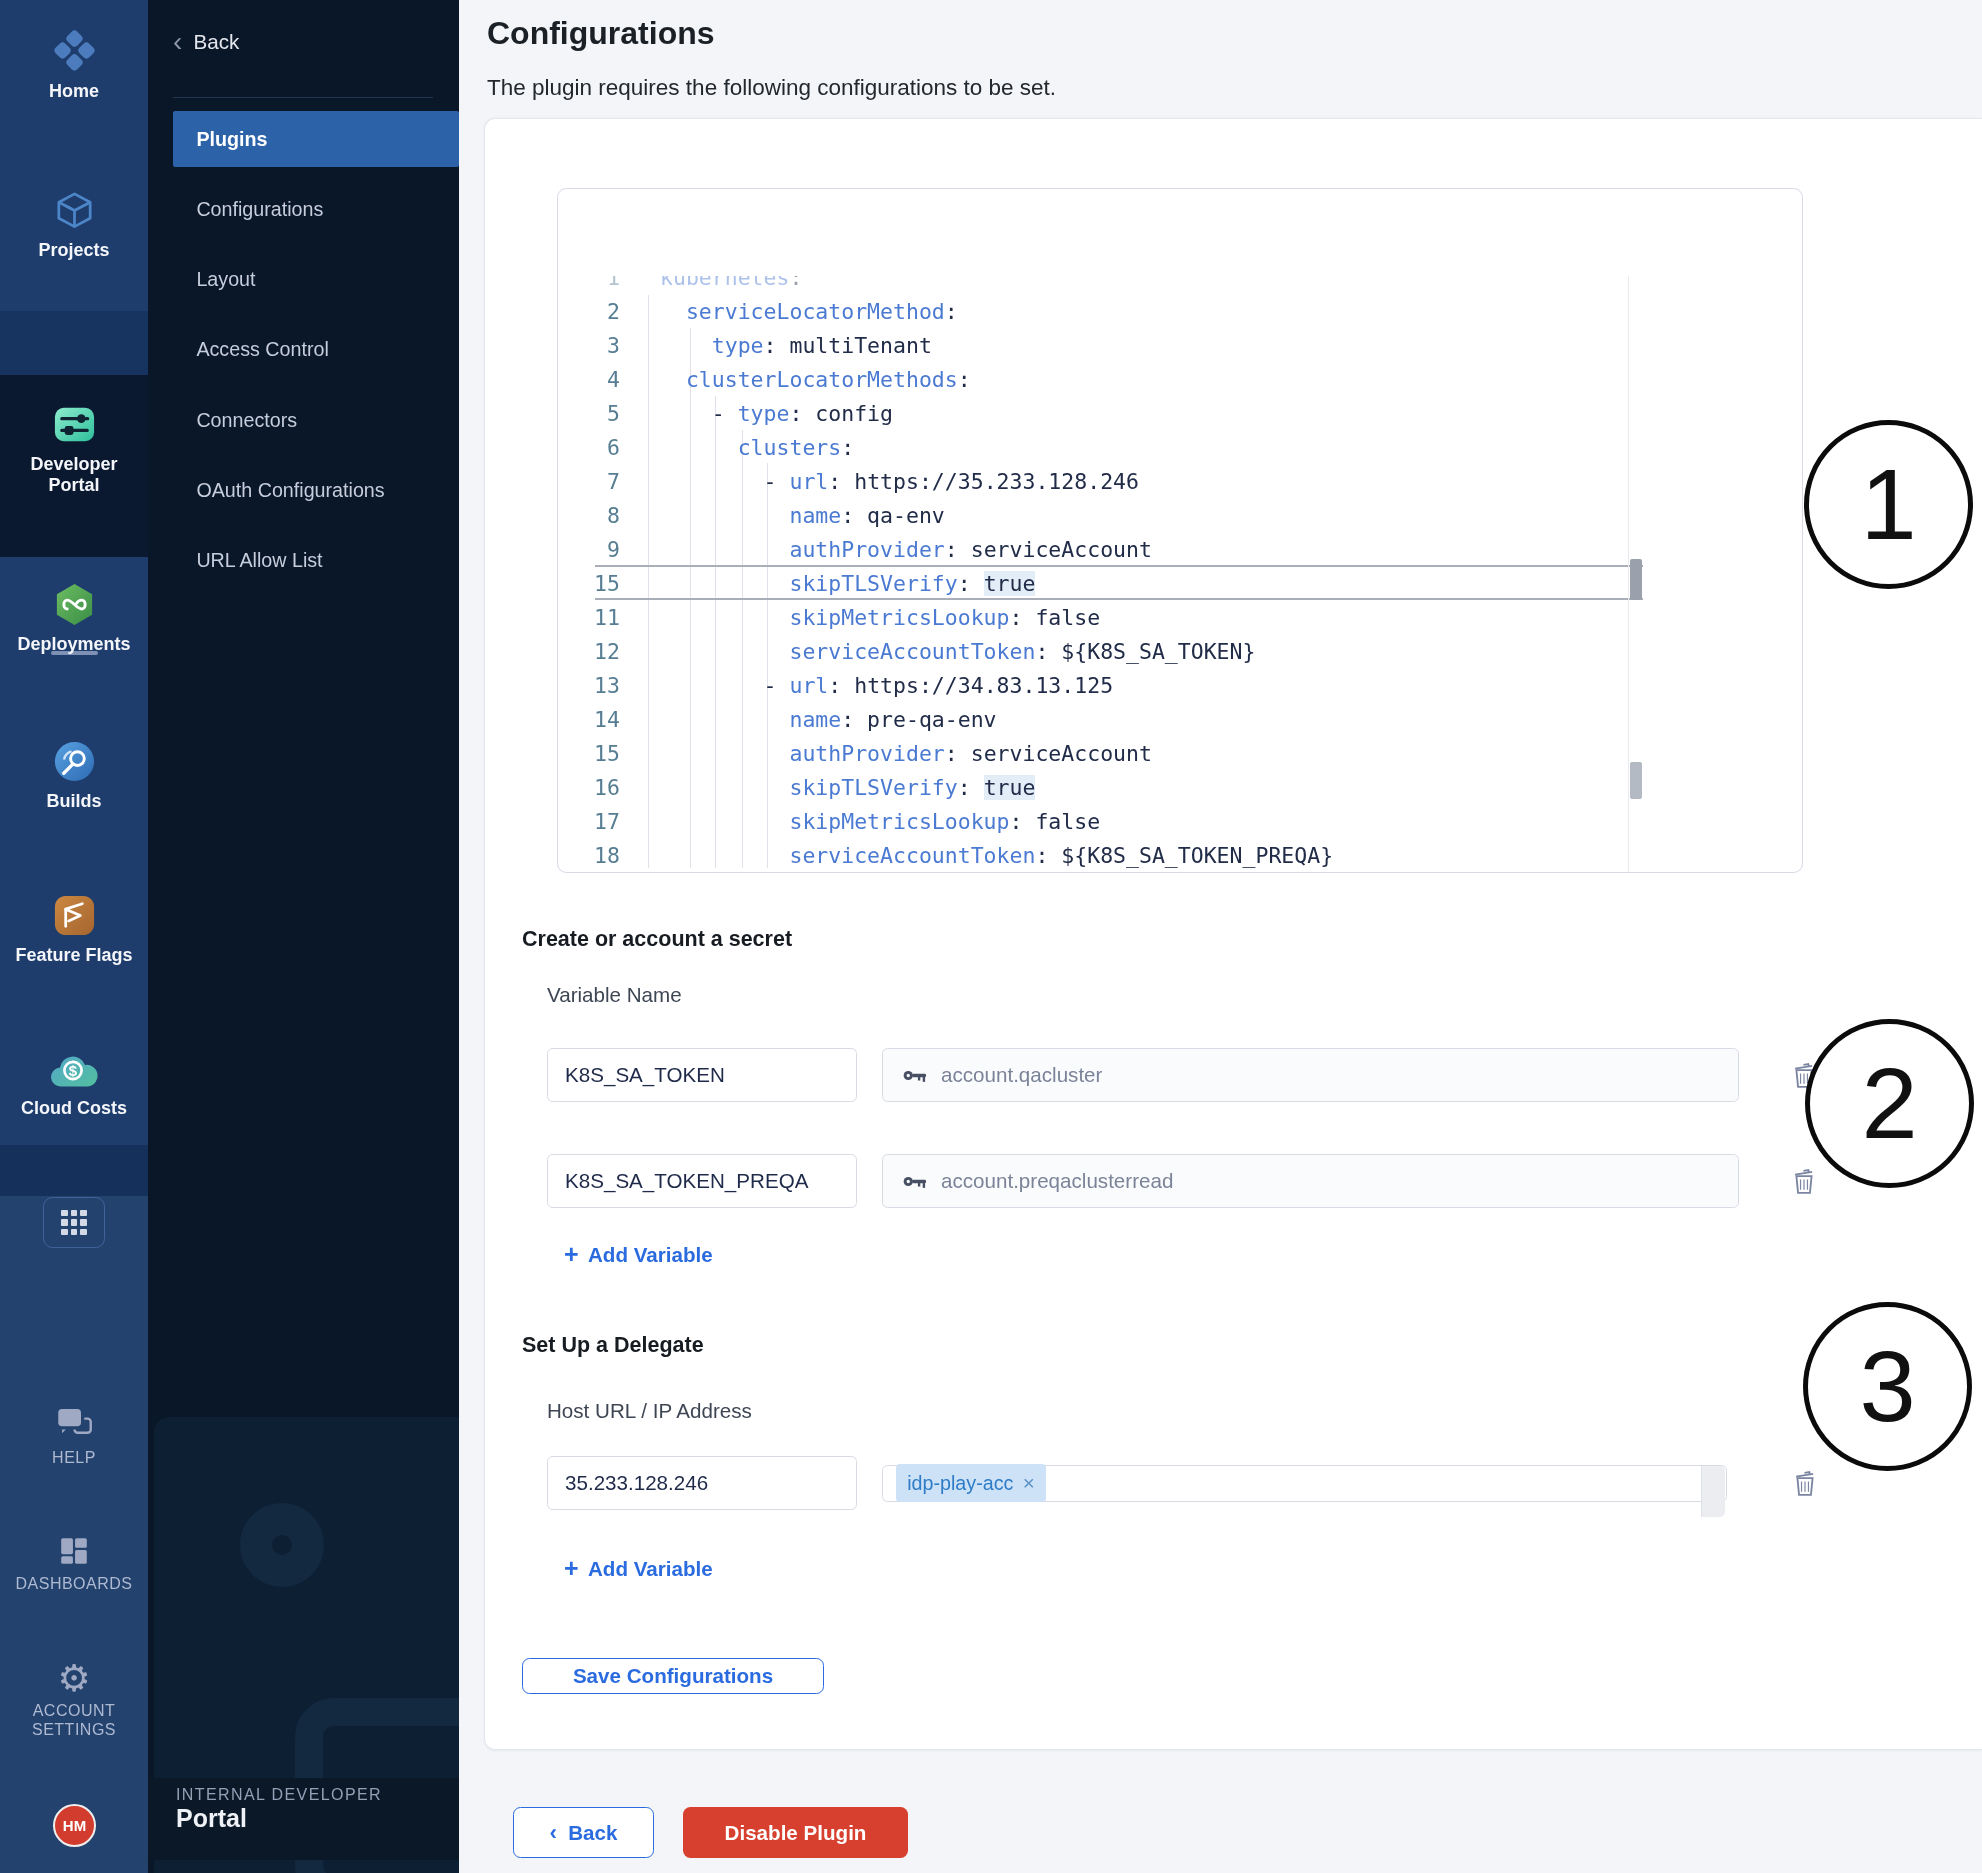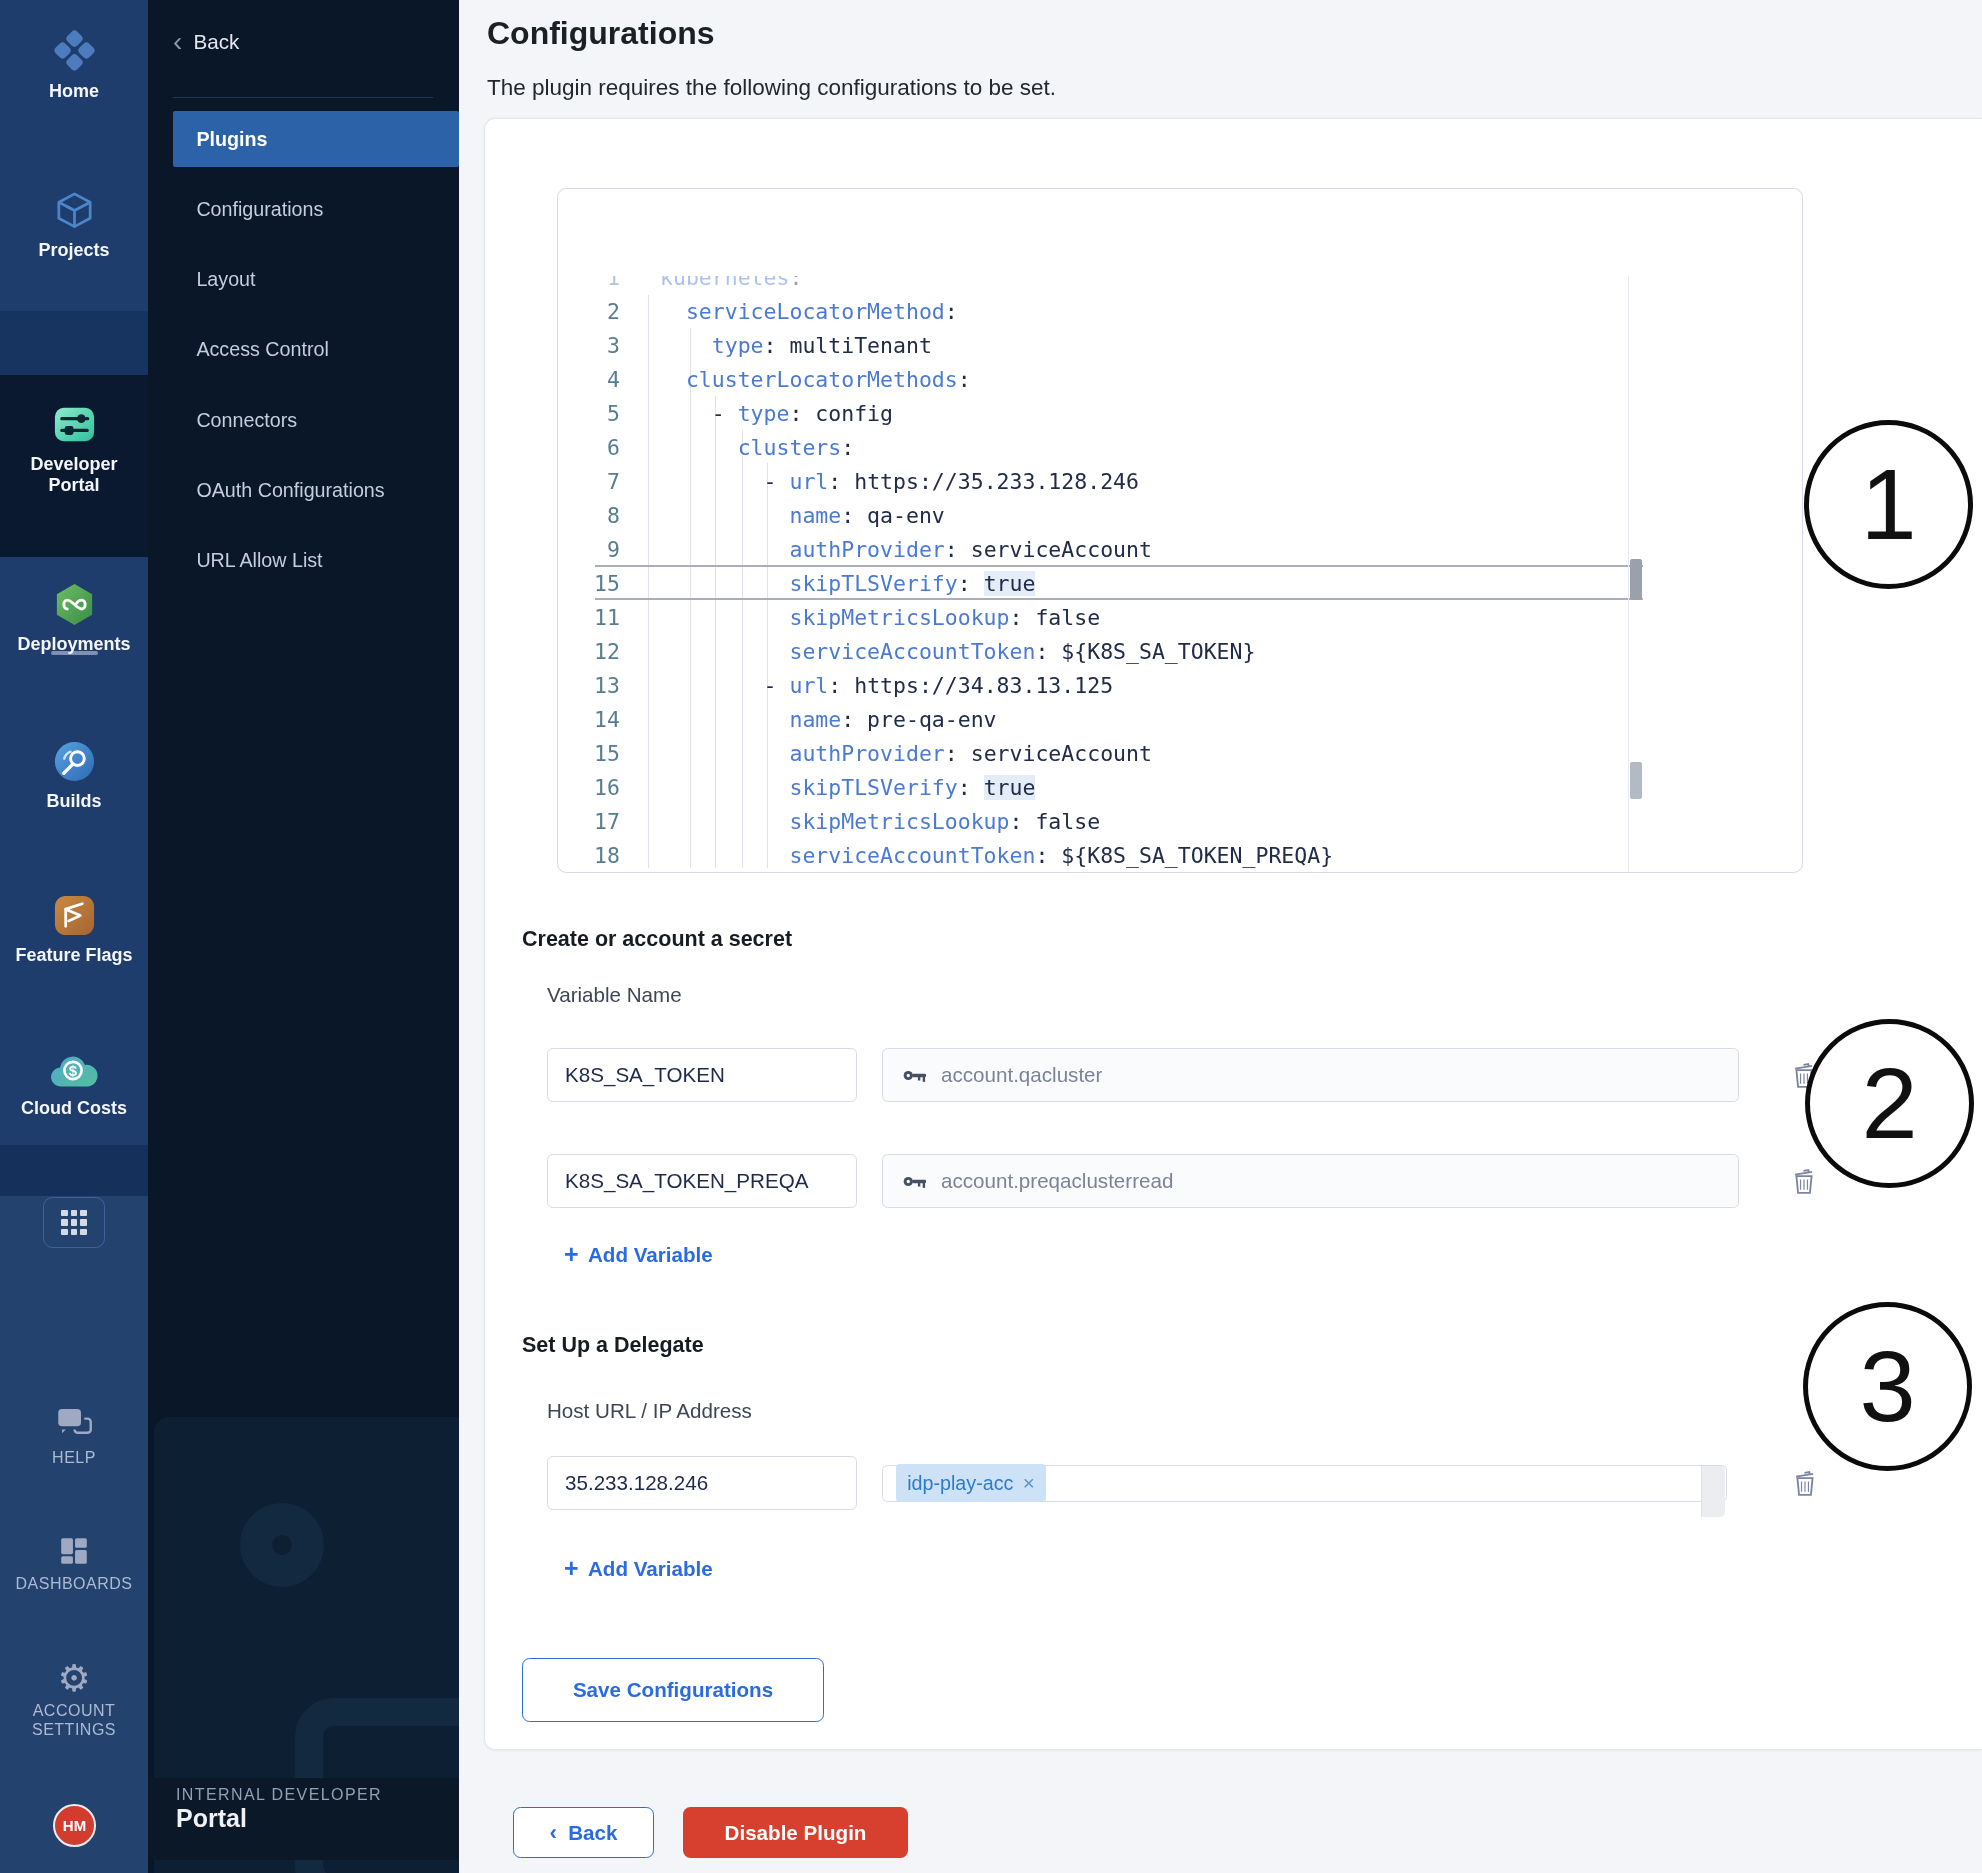--- a/index.html
+++ b/index.html
@@ -76,21 +76,21 @@
   .secret-field { margin-left:25px; width:857px; height:54px; border:0.9px solid #d9dbe4; border-radius:5.6px; background:#fafbfd; display:flex; align-items:center; padding:0 19px; cursor:pointer; }
   .secret-text { margin-left:13px; font-size:20.6px; color:#7b8398; }
   .trash { margin-left:52px; cursor:pointer; flex:none; }
   .tags-field { position:relative; margin-left:25px; width:845px; height:37px; border:0.9px solid #d9dbe4; border-radius:5.6px; background:#fff; display:flex; align-items:center; padding:0 13px; }
   .tags-strip { position:absolute; right:0.9px; top:0.9px; width:24px; height:51px; background:#ecedf1; border-left:0.9px solid #dfe1e8; border-radius:0 4.7px 4.7px 0; }
   .tag-chip { background:#cde2f6; border-radius:3.7px; padding:6.6px 11.2px; font-size:19.7px; color:#2e7cc8; display:flex; align-items:center; cursor:default; }
   .tag-x { margin-left:9.4px; color:#5d92c8; font-size:20.6px; cursor:pointer; }
   .trash3 { margin-left:65px; }
   .add-link { position:absolute; left:79px; display:flex; align-items:center; color:#2a6bdf; font-size:20.6px; font-weight:600; cursor:pointer; }
   .add-plus { font-size:25px; margin-right:9.4px; font-weight:600; }
-  .save-btn { position:absolute; left:37px; top:1539px; width:302px; height:64px; border:1.9px solid #2a6bdf; border-radius:7.5px; background:#fff; color:#2a6bdf; font-size:20.6px; font-weight:bold; display:flex; align-items:center; justify-content:center; cursor:pointer; }
+  .save-btn { position:absolute; left:37px; top:1539px; width:302px; height:36px; border:1.9px solid #2a6bdf; border-radius:7.5px; background:#fff; color:#2a6bdf; font-size:20.6px; font-weight:bold; display:flex; align-items:center; justify-content:center; cursor:pointer; }
 
   
   .back-btn { position:absolute; left:513px; top:1807px; width:141px; height:51px; border:1.5px solid #2a6bdf; border-radius:7.5px; background:#fff; color:#2a6bdf; font-size:20.6px; font-weight:bold; display:flex; align-items:center; justify-content:center; cursor:pointer; }
   .back-btn .bchev { margin-right:11.2px; font-size:22.5px; }
   .disable-btn { position:absolute; left:683px; top:1807px; width:225px; height:51px; background:#d7402f; border-radius:7.5px; color:#fff; font-size:20.6px; font-weight:bold; display:flex; align-items:center; justify-content:center; cursor:pointer; border:none; }
 
   
   .anno { position:absolute; width:169px; height:169px; background:#fff; border:5.6px solid #0b0b0b; border-radius:50%; display:flex; align-items:center; justify-content:center; font-size:101px; color:#111; z-index:5; }
 </style>
 </head>

